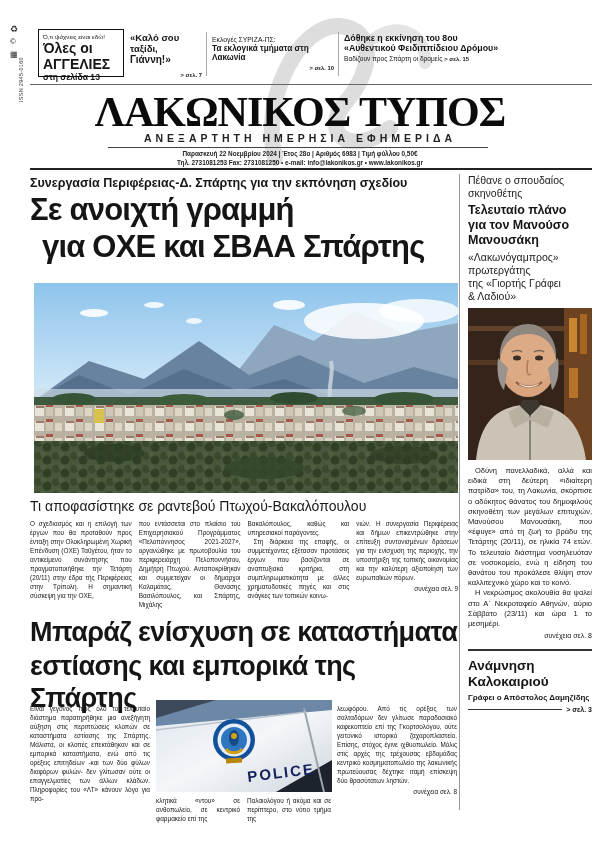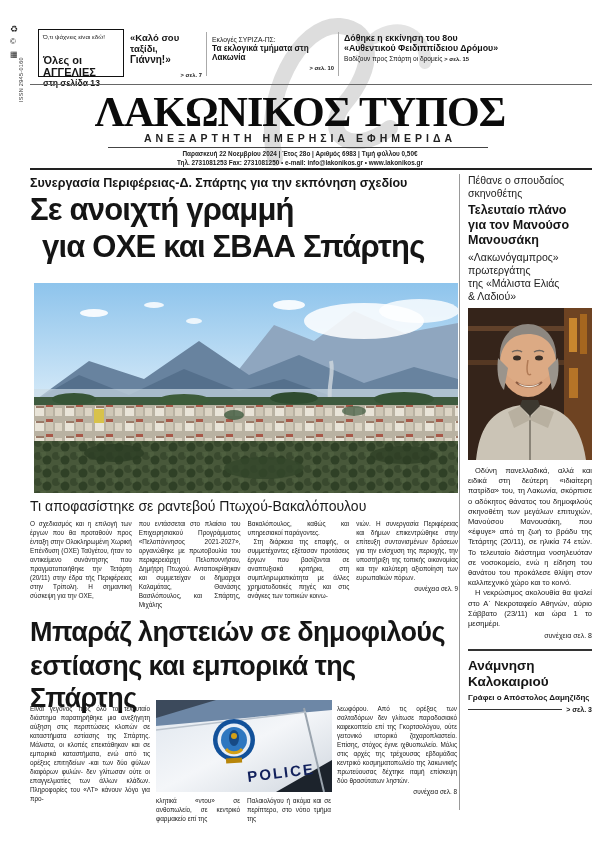--- a/index.html
+++ b/index.html
@@ -31,21 +31,21 @@
 
   <div class="abs z1" style="left:4px;top:24px;width:30px;height:70px;">
     <div class="abs" style="left:6px;top:0;font-size:9px;color:#222;">♻</div>
     <div class="abs" style="left:6px;top:13px;font-size:8px;color:#222;">©</div>
     <div class="abs" style="left:6px;top:26px;font-size:8px;color:#222;">▦</div>
     <div class="abs" style="left:-8px;top:40px;width:60px;font-size:5.5px;color:#333;transform:rotate(-90deg);transform-origin:30px 8px;letter-spacing:0.3px;">ISSN 2945-0160</div>
   </div>
 
   <div class="abs z1" style="left:38px;top:29px;width:86px;height:48px;border:1.5px solid #111;padding:3px 4px;">
     <div style="font-size:6.2px;">Ό,τι ψάχνεις είναι εδώ!</div>
-    <div class="b" style="font-size:11px;margin-top:14px;">Όλες οι ΑΓΓΕΛΙΕΣ</div>
+    <div class="b" style="font-size:14px;margin-top:0;">Όλες οι ΑΓΓΕΛΙΕΣ</div>
     <div class="b" style="font-size:8.6px;">στη σελίδα 13</div>
   </div>
 
   <div class="abs z1" style="left:130px;top:32px;width:72px;height:46px;">
     <div class="b" style="font-size:9.5px;">«Καλό σου ταξίδι,</div>
     <div class="b" style="font-size:10px;">Γιάννη!»</div>
     <div class="pageref" style="font-size:5.8px;text-align:right;margin-top:7px;">&gt; σελ. 7</div>
   </div>
 
   <div class="abs vrule z1" style="left:206px;top:32px;height:44px;"></div>
@@ -147,21 +147,21 @@
     <div class="just" style="width:102px;">
       <p style="text-indent:0;">Βακαλόπουλος, καθώς και υπηρεσιακοί παράγοντες.</p>
       <p>Στη διάρκεια της επαφής, οι συμμετέχοντες εξέτασαν προτάσεις έργων που βασίζονται σε αναπτυξιακά κριτήρια, στη συμπληρωματικότητα με άλλες χρηματοδοτικές πηγές και στις ανάγκες των τοπικών κοινω-</p>
     </div>
     <div style="width:102px;">
       <div class="just">νιών. Η συνεργασία Περιφέρειας και δήμων επικεντρώθηκε στην επίτευξη συντονισμένων δράσεων για την ενίσχυση της περιοχής, την υποστήριξη της τοπικής οικονομίας και την καλύτερη αξιοποίηση των ευρωπαϊκών πόρων.</div>
       <div style="text-align:right;margin-top:2px;">συνέχεια σελ. 9</div>
     </div>
   </div>
 
-  <div class="abs z1 b" style="left:30px;top:616px;width:428px;font-size:27px;letter-spacing:-0.6px;line-height:32px;">Μπαράζ ληστειών σε δημοφιλούς</div>
+  <div class="abs z1 b" style="left:30px;top:616px;width:428px;font-size:27px;letter-spacing:-0.6px;line-height:32px;">Μπαράζ ενίσχυση σε καταστήματα</div>
   <div class="abs z1 b" style="left:30px;top:650px;width:428px;font-size:27px;letter-spacing:-0.6px;line-height:32px;">εστίασης και εμπορικά της Σπάρτης</div>
 
   <div class="abs z1 bodytext just" style="left:30px;top:704px;width:120px;height:125px;">Είναι γεγονός πως όλο το τελευταίο διάστημα παρατηρήθηκε μια ανεξήγητη αύξηση στις περιπτώσεις κλοπών σε καταστήματα εστίασης της Σπάρτης. Μάλιστα, οι κλοπές επεκτάθηκαν και σε εμπορικά καταστήματα, ενώ από τις ορέξεις επιτηδείων -και των δύο φύλων διαφόρων φυλών- δεν γλίτωσαν ούτε οι επαγγελματίες των άλλων κλάδων. Πληροφορίες του «ΛΤ» κάνουν λόγο για προ-</div>
 
   <svg class="abs z1" style="left:156px;top:700px;" width="176" height="92" viewBox="0 0 176 92">
     <defs>
       <linearGradient id="car" x1="0" y1="0" x2="1" y2="1">
         <stop offset="0" stop-color="#dfe6ee"></stop>
           <stop offset="0.5" stop-color="#f4f6f9"></stop>
           <stop offset="1" stop-color="#cfd6de"></stop>
@@ -200,21 +200,21 @@
       <div>σκηνοθέτης</div>
     </div>
     <div class="b" style="font-size:12.5px;line-height:15px;margin-top:3px;">
       <div>Τελευταίο πλάνο</div>
       <div>για τον Μανούσο</div>
       <div>Μανουσάκη</div>
     </div>
     <div style="font-size:10.5px;line-height:13px;margin-top:3px;color:#222;">
       <div>«Λακωνόγαμπρος»</div>
       <div>πρωτεργάτης</div>
-      <div>της «Μάλιστα Ελιάς</div>
+      <div>της «Γιορτής Γράφει</div>
       <div>&amp; Λαδιού»</div>
     </div>
 
     <svg style="display:block;margin-top:5px;" width="124" height="152" viewBox="0 0 124 152">
       <rect width="124" height="152" fill="#35241a"></rect>
       <rect x="0" y="18" width="124" height="5" fill="#61412a"></rect>
       <rect x="0" y="52" width="124" height="5" fill="#553823"></rect>
       <rect x="96" y="0" width="28" height="152" fill="#6e4322"></rect>
       <rect x="101" y="10" width="8" height="34" fill="#c8862e"></rect>
       <rect x="112" y="6" width="7" height="40" fill="#a5661f"></rect>

